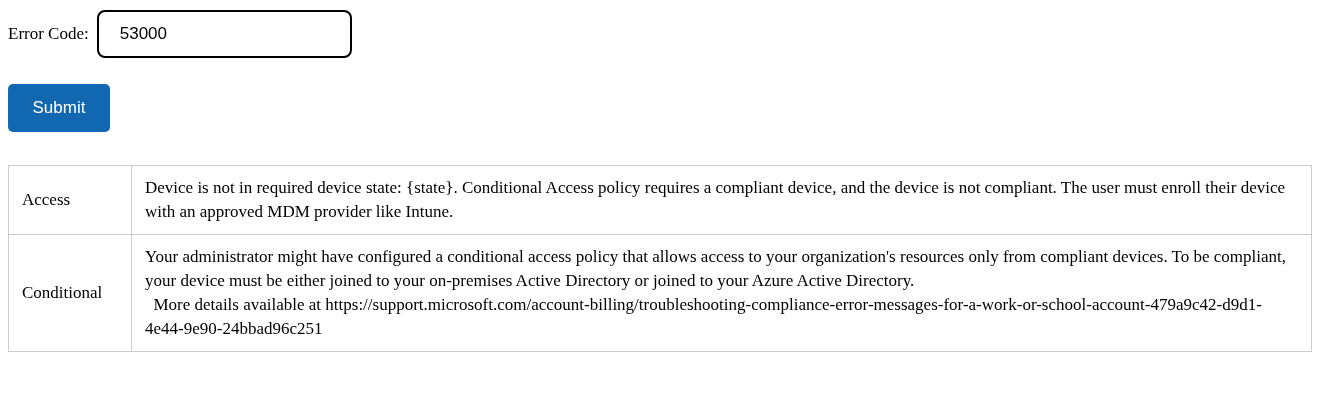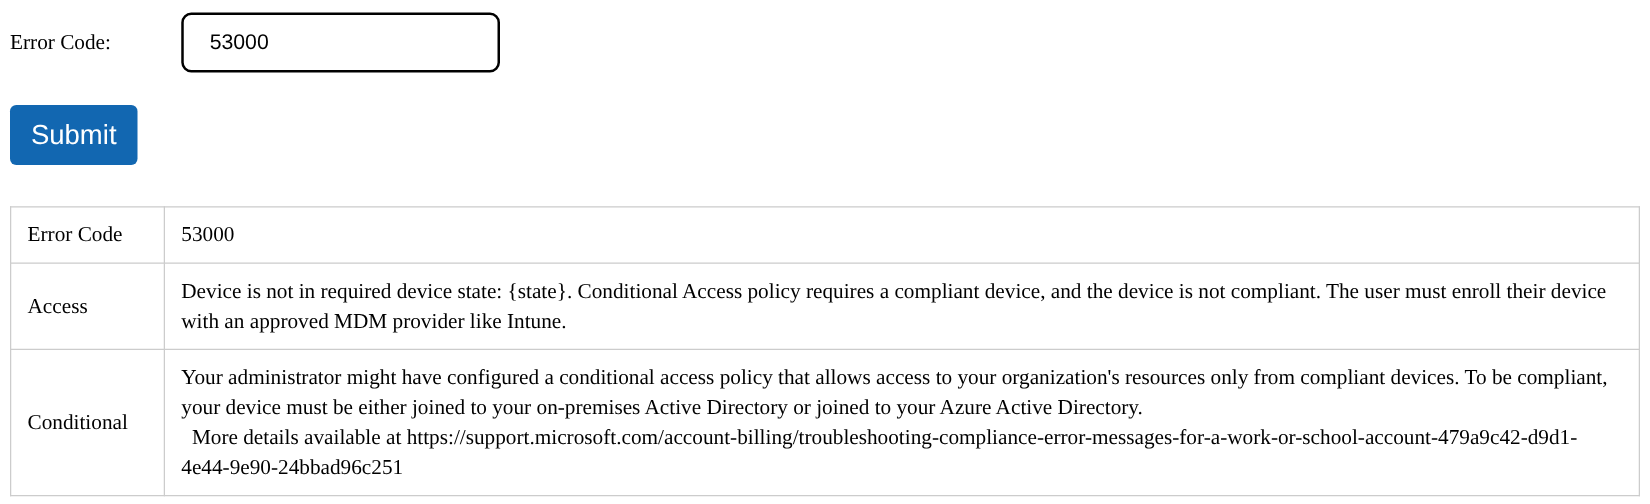--- a/index.html
+++ b/index.html
@@ -13,21 +13,20 @@
     padding: 8px;
     box-sizing: border-box;
     font-family: "Liberation Serif", serif;
     font-size: 17px;
     color: #000000;
   }
   .form-row {
     display: flex;
     align-items: center;
     margin-top: 2px;
-    gap: 48px;
   }
   .form-row label {
     margin-right: 8px;
     white-space: nowrap;
   }
   .error-code-input {
     box-sizing: border-box;
     width: 255px;
     height: 48px;
     border: 2px solid #000000;
@@ -42,21 +41,21 @@
   .submit-button {
     display: block;
     margin-top: 26px;
     width: 102px;
     height: 48px;
     background: #1267b1;
     color: #ffffff;
     border: none;
     border-radius: 5px;
     font-family: "Liberation Sans", sans-serif;
-    font-size: 22px;
+    font-size: 17px;
     cursor: pointer;
   }
   table.error-details {
     border-collapse: collapse;
     width: 100%;
     margin-top: 33px;
     font-size: 17px;
     line-height: 24px;
     table-layout: fixed;
   }
@@ -80,24 +79,20 @@
 <div class="form-row">
   <label class="error-code-label">Error Code:</label>
   <input type="text" class="error-code-input" value="53000" style="">
 </div>
 
 <button class="submit-button">Submit</button>
 
 <table class="error-details">
   <tbody>
     <tr>
-      <td class="label-cell">Error Code</td>
-      <td class="value-cell">53000</td>
-    </tr>
-    <tr>
       <td class="label-cell">Access</td>
       <td class="value-cell">Device is not in required device state: {state}. Conditional Access policy requires a compliant device, and the device is not compliant. The user must enroll their device with an approved MDM provider like Intune.</td>
     </tr>
     <tr>
       <td class="label-cell">Conditional</td>
       <td class="value-cell">Your administrator might have configured a conditional access policy that allows access to your organization's resources only from compliant devices. To be compliant, your device must be either joined to your on-premises Active Directory or joined to your Azure Active Directory.
   More details available at https://support.microsoft.com/account-billing/troubleshooting-compliance-error-messages-for-a-work-or-school-account-479a9c42-d9d1-4e44-9e90-24bbad96c251</td>
     </tr>
   </tbody>
 </table>

